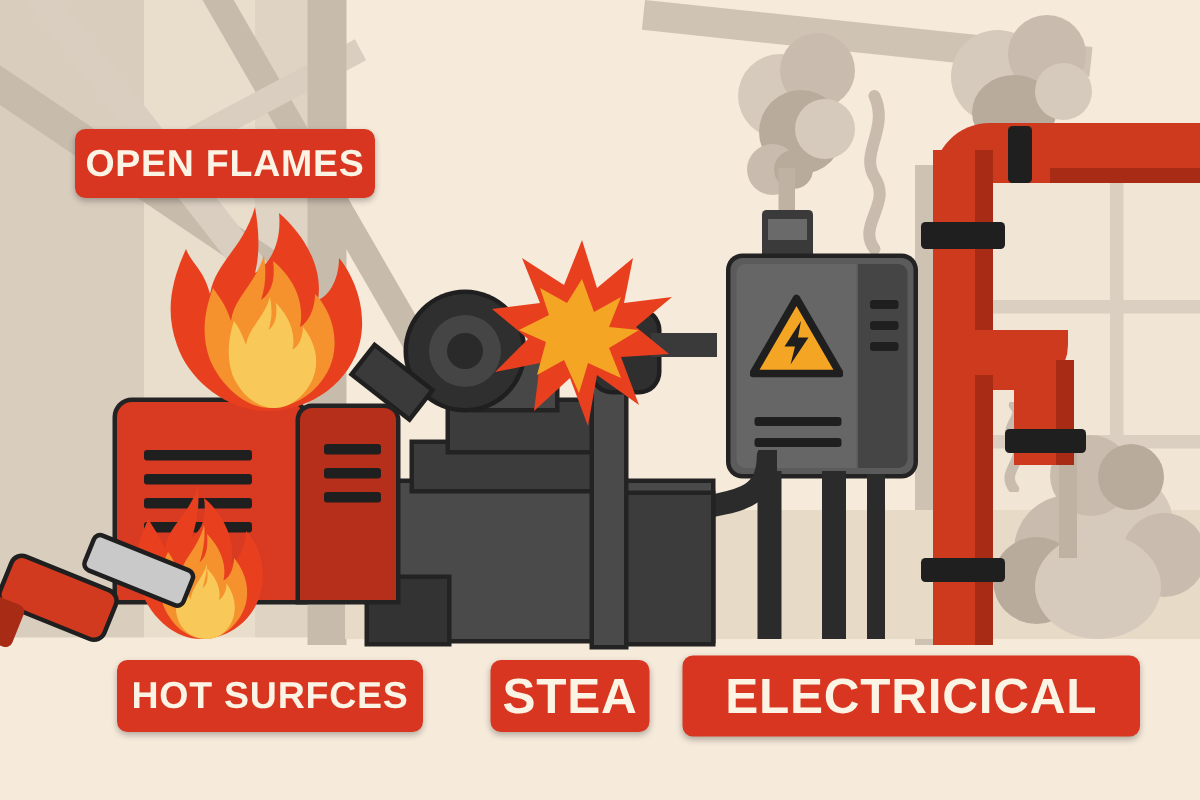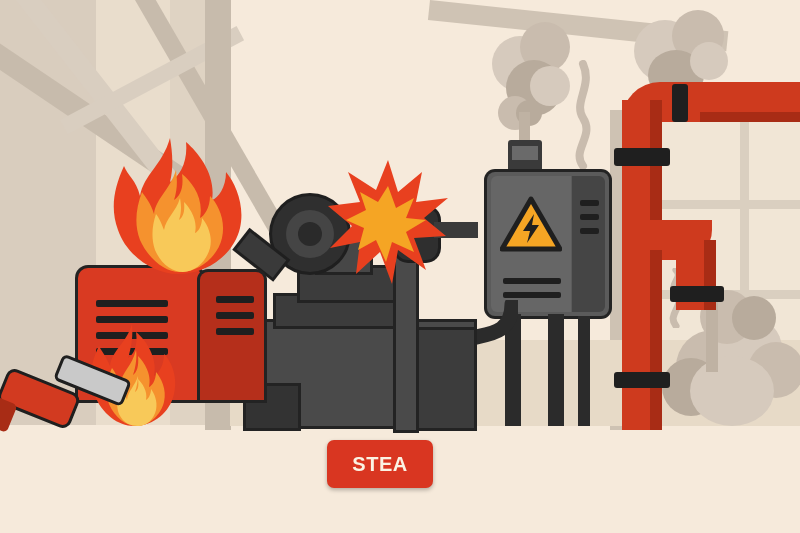--- a/index.html
+++ b/index.html
@@ -39,21 +39,21 @@
   .label{
     position:absolute;background:#D93621;border-radius:7px;
     color:#FBF3E4;font-weight:bold;letter-spacing:0.5px;
     display:flex;align-items:center;justify-content:center;
     box-shadow:0 2px 4px rgba(0,0,0,0.28);
     white-space:nowrap;
   }
   #label-open-flames{left:50px;top:86px;width:200px;height:46px;font-size:25px;}
   #label-friction{left:306px;top:86px;width:154px;height:46px;font-size:25px;}
   #label-hot-surfaces{left:78px;top:440px;width:204px;height:48px;font-size:25px;}
-  #label-steam{left:327px;top:440px;width:106px;height:48px;font-size:20px;}
+  #label-steam{left:327px;top:440px;width:106px;height:48px;font-size:33px;}
   #label-electrical{left:455px;top:437px;width:305px;height:54px;font-size:33px;}
 
   
   #hazard-tri{position:absolute;left:500px;top:196px;width:62px;height:56px;}
 </style>
 </head>
 <body>
 
 <div id="stage">
 
@@ -201,19 +201,22 @@
   <svg class="abs" style="left:88px;top:322px;" width="92" height="106" viewBox="0 0 92 106">
     <path d="M44 2 C38 22 24 28 22 44 C18 34 14 30 11 24 C3 40 0 56 6 72 C14 92 30 104 46 104 C66 104 82 90 86 72 C90 56 84 40 76 32 C76 44 70 52 66 54 C70 36 58 18 48 10 C50 24 46 32 40 36 C44 24 45 12 44 2 Z" fill="#E8401F"></path>
     <path d="M48 28 C44 44 34 50 32 62 C29 54 27 50 24 46 C18 58 17 70 21 82 C27 96 38 104 49 104 C62 104 73 92 76 80 C79 67 73 56 68 50 C68 58 64 64 61 65 C64 52 56 40 50 34 C51 44 49 50 45 53 C48 44 49 34 48 28 Z" fill="#F5922E"></path>
     <path d="M50 54 C47 64 40 69 39 78 C37 72 35 69 33 66 C29 75 28 84 31 92 C35 101 43 104 50 104 C59 104 66 97 68 88 C70 79 66 71 63 67 C63 73 60 77 58 78 C60 69 54 61 50 57 C51 64 50 68 47 70 C49 64 50 58 50 54 Z" fill="#F8C959"></path>
   </svg>
 
   <div class="abs" style="left:56px;top:382px;width:68px;height:22px;background:#C9C9C9;transform:rotate(22deg);transform-origin:right center;border-radius:3px;box-shadow:0 0 0 3px #1F1F1F;"></div>
   <div class="abs" style="left:0px;top:396px;width:72px;height:32px;background:#D23A20;transform:rotate(22deg);transform-origin:right center;border-radius:6px;box-shadow:0 0 0 3px #1F1F1F;"></div>
   <div class="abs" style="left:-14px;top:404px;width:26px;height:30px;background:#A82C15;transform:rotate(22deg);transform-origin:right center;border-radius:5px;"></div>
 
-
-
+  <div id="label-open-flames" class="label">OPEN FLAMES</div>
+
+
+  <div id="label-hot-surfaces" class="label">HOT SURFCES</div>
 
   <div id="label-steam" class="label">STEA</div>
 
+  <div id="label-electrical" class="label">ELECTRICICAL</div>
 
 </div>
 
 </body></html>

